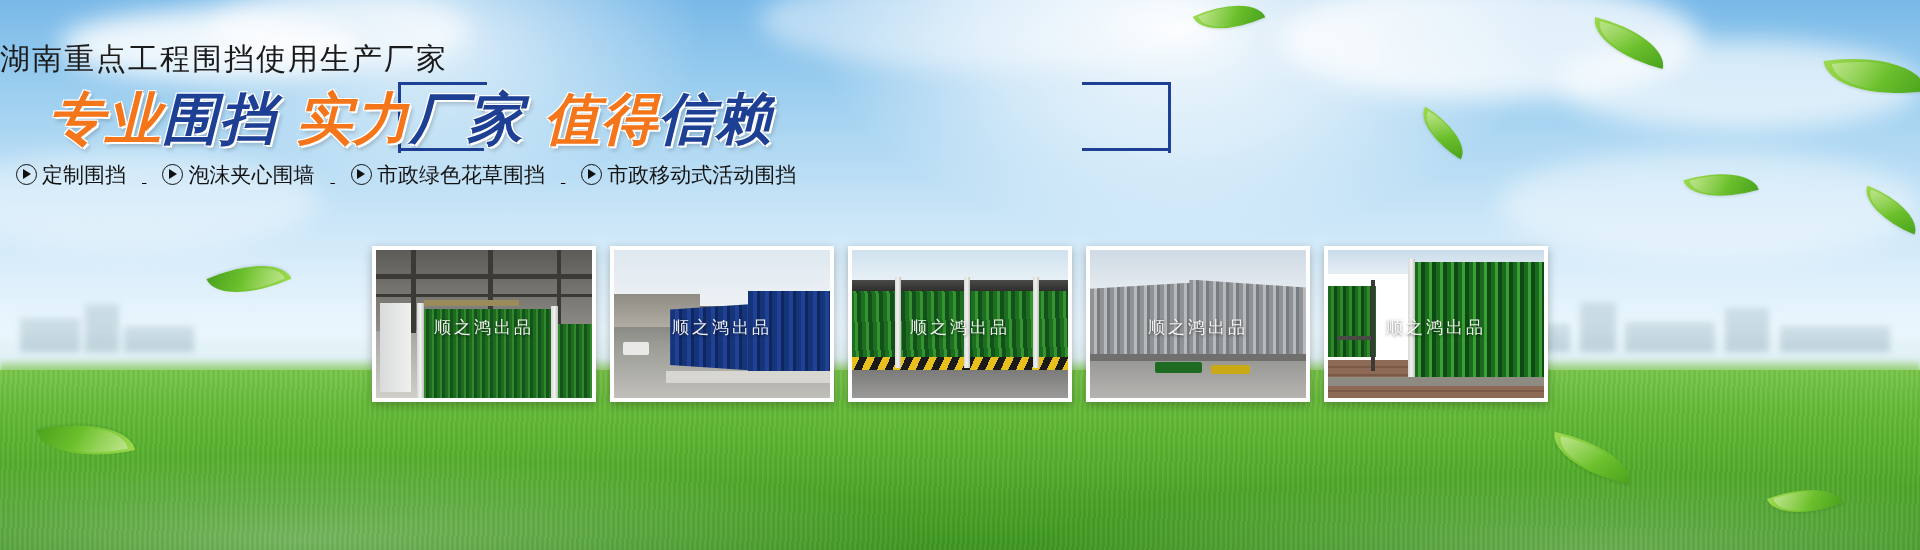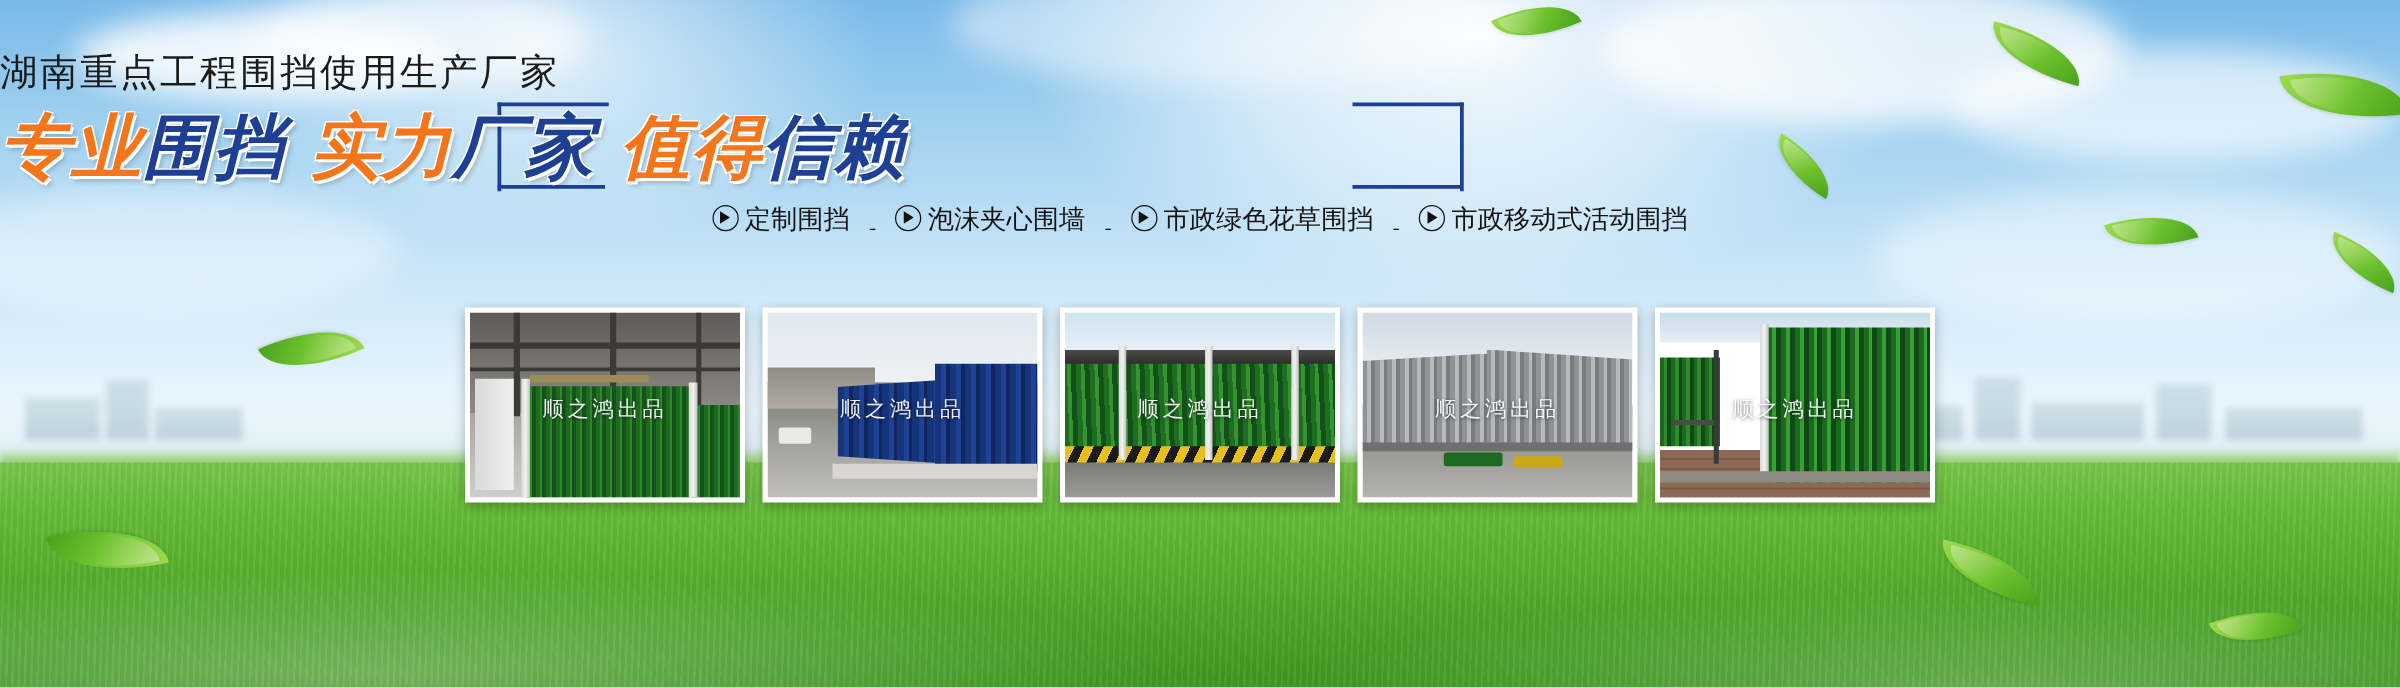--- a/index.html
+++ b/index.html
@@ -51,33 +51,34 @@
   .subtitle{
     position:relative;font-size:30px;line-height:30px;letter-spacing:2px;
     color:#1b1b1b;font-weight:500;white-space:nowrap;
     font-family:"DejaVu Sans","Liberation Sans",sans-serif;
   }
   .maintitle{
     position:relative;margin-top:14px;white-space:nowrap;
     font-size:56px;line-height:62px;font-weight:bold;font-style:italic;
     letter-spacing:1px;
     font-family:"DejaVu Sans","Liberation Sans",sans-serif;
+    padding-left:48px;
   }
   .maintitle span{
     display:inline-block;
     text-shadow:
       2px 2px 0 #ffffff, -1px -1px 0 #ffffff,
       1px -1px 0 #ffffff, -1px 1px 0 #ffffff,
       3px 4px 4px rgba(0,0,0,.20);
   }
   .t-orange{color:#f5761a;}
   .t-blue{color:#1d3f94;}
   .gap{display:inline-block;width:20px;}
   
-  #features{position:absolute;left:0;right:0;top:160px;text-align:center;text-decoration:underline;}
+  #features{position:absolute;left:0;right:0;top:160px;text-decoration:underline;}
   .frow{white-space:nowrap;line-height:30px;margin-bottom:4px;}
   .fitem{display:inline-block;font-size:21px;color:#141414;margin:0 16px;
          font-family:"DejaVu Sans","Liberation Sans",sans-serif;}
   .bullet{display:inline-block;width:19px;height:19px;border:1.6px solid #111;
           border-radius:50%;position:relative;vertical-align:-3px;margin-right:5px;}
   .bullet:after{content:"";position:absolute;left:5.5px;top:4px;
           border-left:8px solid #111;border-top:5px solid transparent;border-bottom:5px solid transparent;}
   
   #photos{position:absolute;left:0;right:0;top:246px;display:flex;justify-content:center;gap:14px;}
   .photo{

